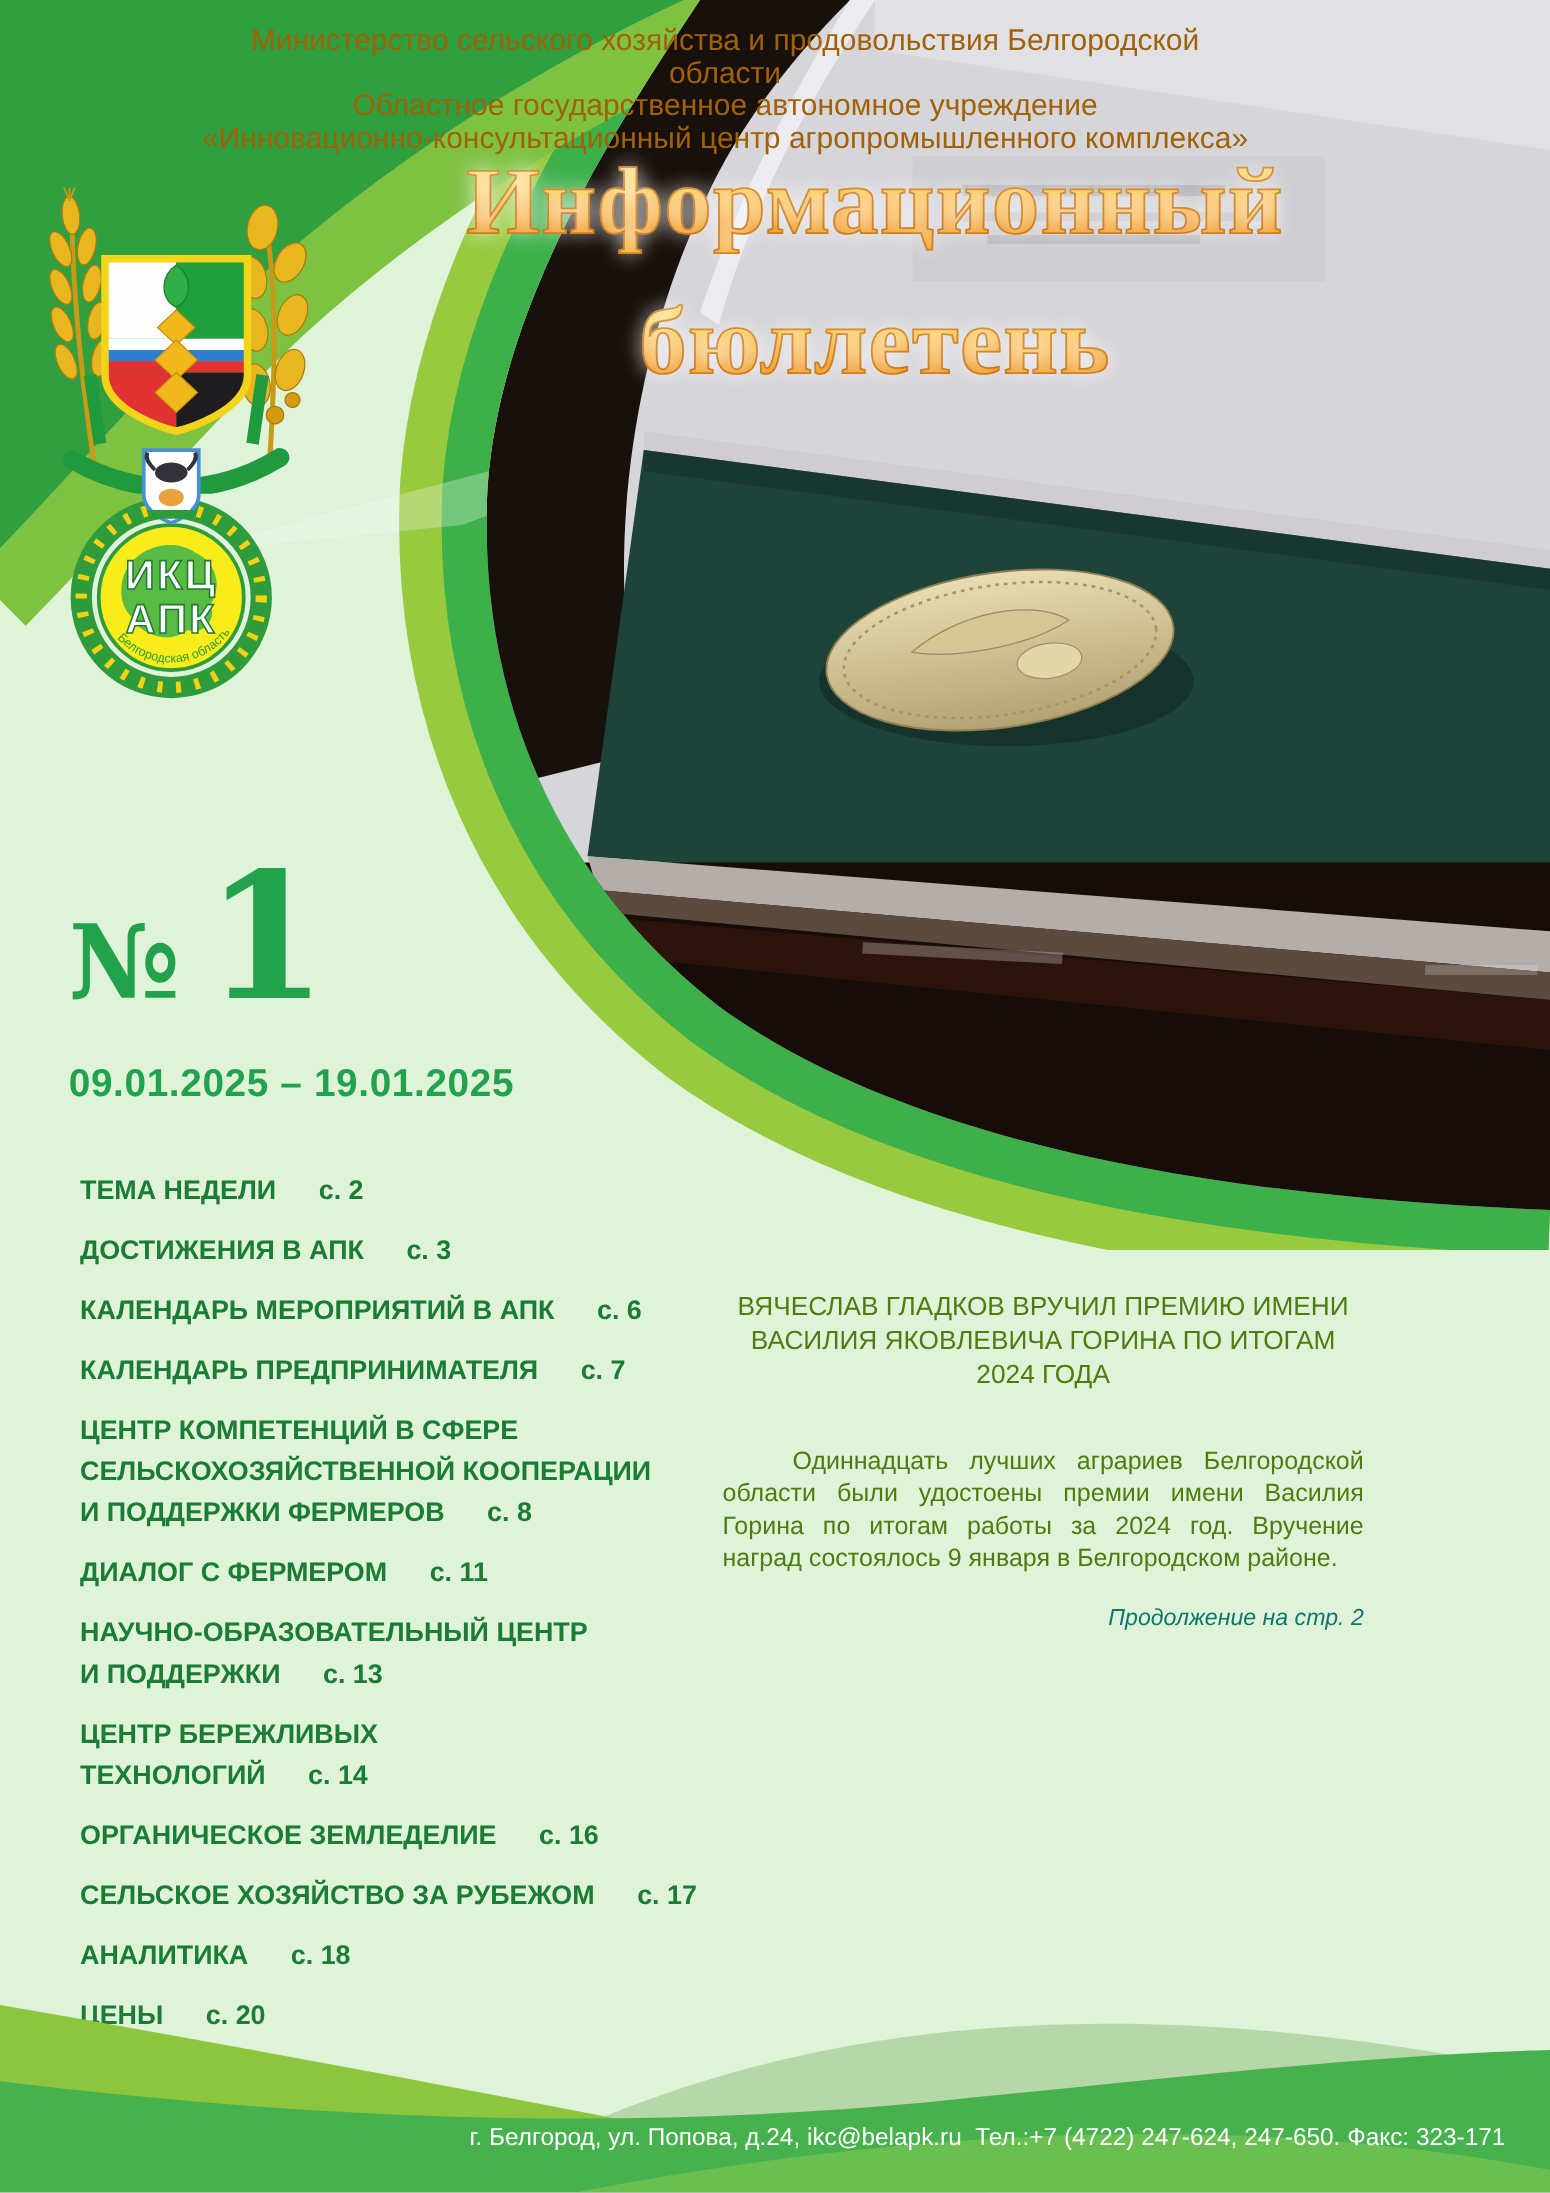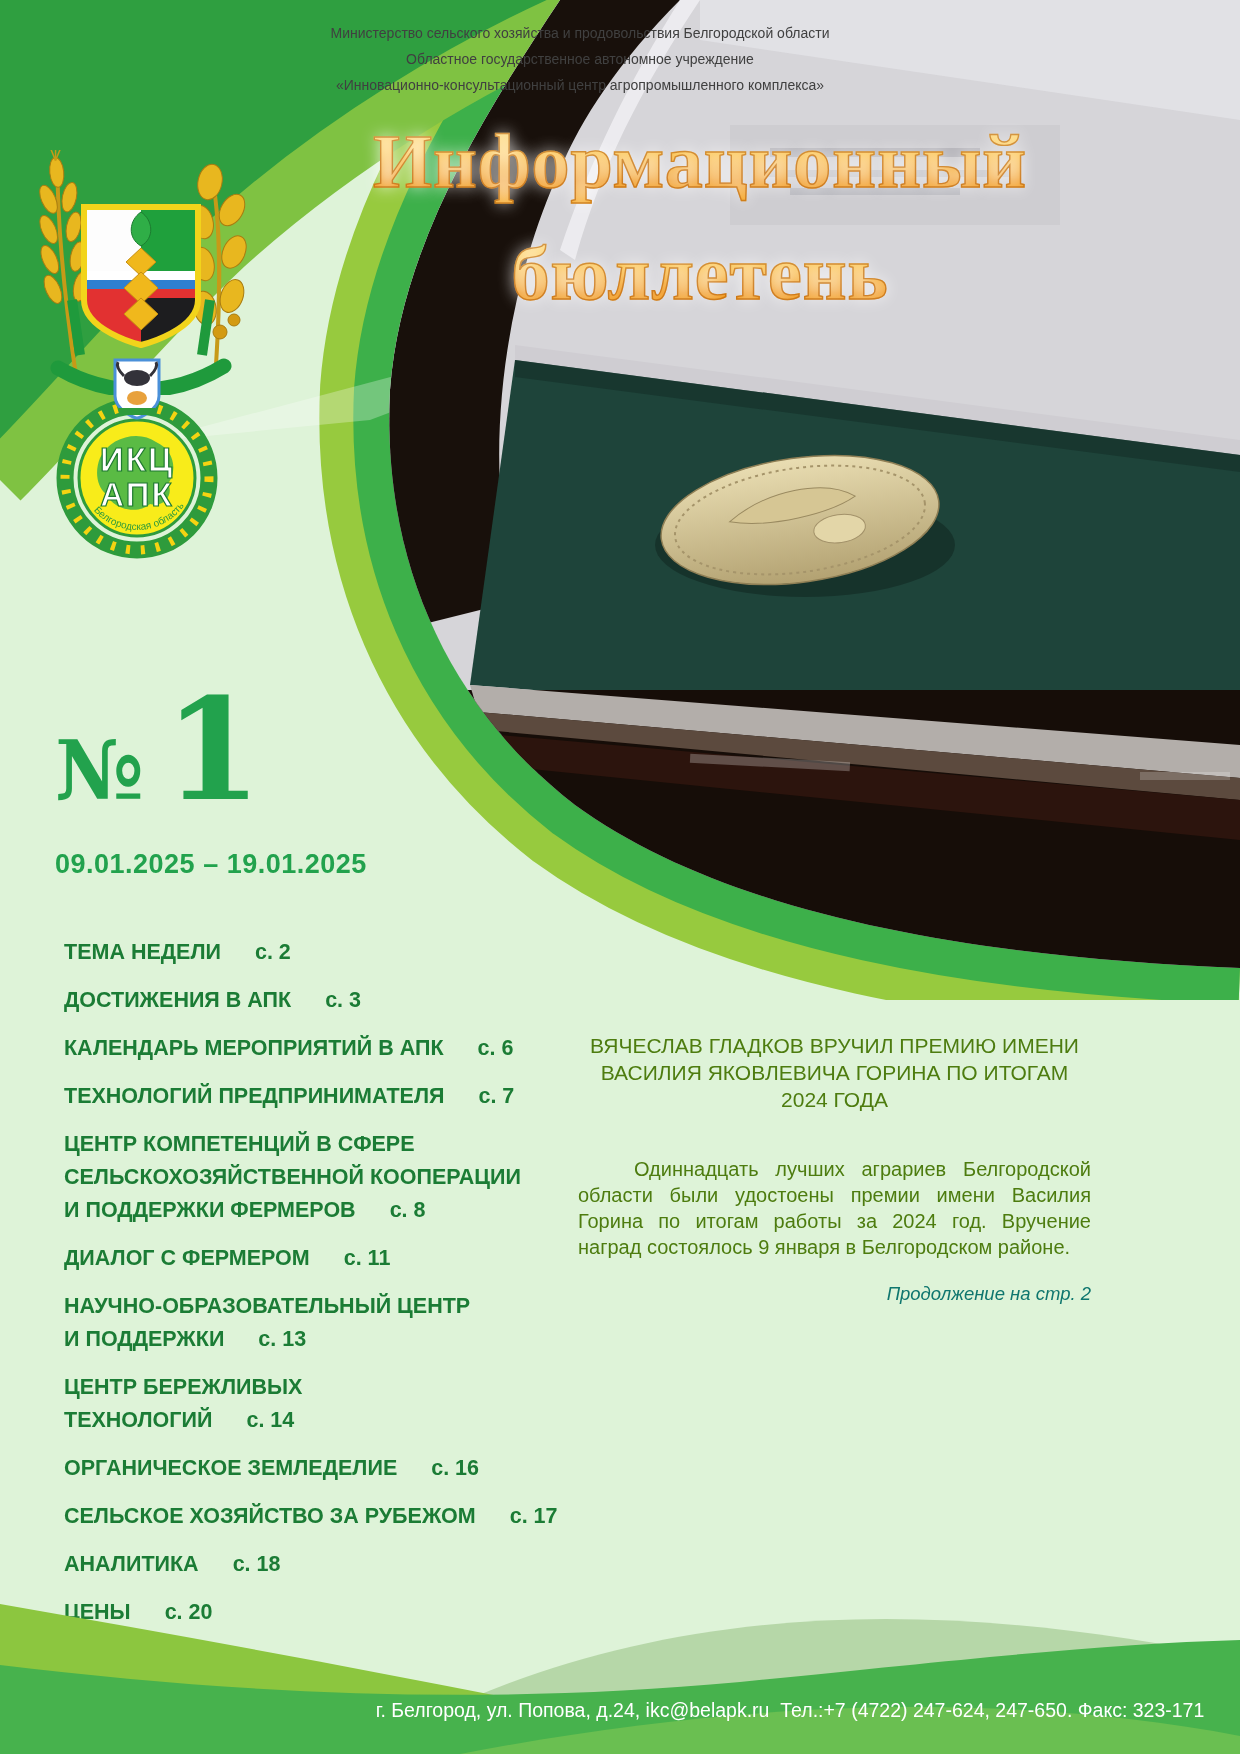--- a/index.html
+++ b/index.html
@@ -6,40 +6,40 @@
   .canvas{
     position:relative;width:1240px;height:1754px;overflow:hidden;
     background:#def3d8;font-family:"Liberation Sans",sans-serif;
   }
   .abs{position:absolute;}
   svg{display:block;}
 
   
   .org-header{
     top:20px;left:160px;width:840px;text-align:center;
-    font-size:14px;line-height:26px;color:#404040;
+    font-size:24px;line-height:26px;color:#a16207;
   }
 
   
   .gold-line{
     font-family:Liberation Serif, serif;font-weight:700;
     background:linear-gradient(180deg,#ffeeb0 0%,#fdc447 38%,#ef8d07 72%,#f7a81f 100%);
     -webkit-background-clip:text;background-clip:text;color:transparent;
     -webkit-text-stroke:1.4px rgba(177,88,0,.55);
     text-shadow:0 0 16px rgba(255,255,255,.85);
     letter-spacing:1px;white-space:pre;text-align:center;
   }
   .gold-1{top:118px;left:340px;width:720px;font-size:76px;}
   .gold-2{top:230px;left:340px;width:720px;font-size:76px;}
 
   
   .issue{top:668px;left:55px;display:flex;align-items:baseline;gap:20px;color:#22a24d;}
   .issue .no{font-family:"DejaVu Serif",serif;font-weight:700;font-size:82px;}
   .issue .num{font-family:"DejaVu Serif",serif;font-weight:700;font-size:140px;}
-  .daterange{top:849px;left:55px;font-size:27px;font-weight:700;color:#22a24d;letter-spacing:.5px;white-space:pre;}
+  .daterange{top:849px;left:55px;font-size:31px;font-weight:700;color:#22a24d;letter-spacing:.5px;white-space:pre;}
 
   
   .toc{top:936px;left:64px;width:520px;color:#1b7c35;font-weight:700;font-size:21.5px;}
   .toc-item{line-height:33px;margin-bottom:15px;}
   .toc-item .lbl{white-space:pre-line;text-align:right;}
   .toc-item .pg{margin-left:34px;white-space:pre;}
 
   
   .article-title{top:1032px;left:578px;width:513px;text-align:center;
     font-size:21px;font-weight:400;color:#4d7c0f;line-height:27px;}
@@ -208,21 +208,21 @@
   <div class="abs issue">
     <span class="no">№</span>
     <span class="num">1</span>
   </div>
   <div class="abs daterange">09.01.2025 – 19.01.2025</div>
 
   <div class="abs toc">
     <div class="toc-item"><span class="lbl">ТЕМА НЕДЕЛИ</span><span class="pg">с. 2</span></div>
     <div class="toc-item"><span class="lbl">ДОСТИЖЕНИЯ В АПК</span><span class="pg">с. 3</span></div>
     <div class="toc-item"><span class="lbl">КАЛЕНДАРЬ МЕРОПРИЯТИЙ В АПК</span><span class="pg">с. 6</span></div>
-    <div class="toc-item"><span class="lbl">ТЕХНОЛОГИЙ ПРЕДПРИНИМАТЕЛЯ</span><span class="pg">с. 7</span></div>
+    <div class="toc-item"><span class="lbl">КАЛЕНДАРЬ ПРЕДПРИНИМАТЕЛЯ</span><span class="pg">с. 7</span></div>
     <div class="toc-item"><span class="lbl">ЦЕНТР КОМПЕТЕНЦИЙ В СФЕРЕ
 СЕЛЬСКОХОЗЯЙСТВЕННОЙ КООПЕРАЦИИ
 И ПОДДЕРЖКИ ФЕРМЕРОВ</span><span class="pg">с. 8</span></div>
     <div class="toc-item"><span class="lbl">ДИАЛОГ С ФЕРМЕРОМ</span><span class="pg">с. 11</span></div>
     <div class="toc-item"><span class="lbl">НАУЧНО-ОБРАЗОВАТЕЛЬНЫЙ ЦЕНТР
 И ПОДДЕРЖКИ</span><span class="pg">с. 13</span></div>
     <div class="toc-item"><span class="lbl">ЦЕНТР БЕРЕЖЛИВЫХ
 ТЕХНОЛОГИЙ</span><span class="pg">с. 14</span></div>
     <div class="toc-item"><span class="lbl">ОРГАНИЧЕСКОЕ ЗЕМЛЕДЕЛИЕ</span><span class="pg">с. 16</span></div>
     <div class="toc-item"><span class="lbl">СЕЛЬСКОЕ ХОЗЯЙСТВО ЗА РУБЕЖОМ</span><span class="pg">с. 17</span></div>

